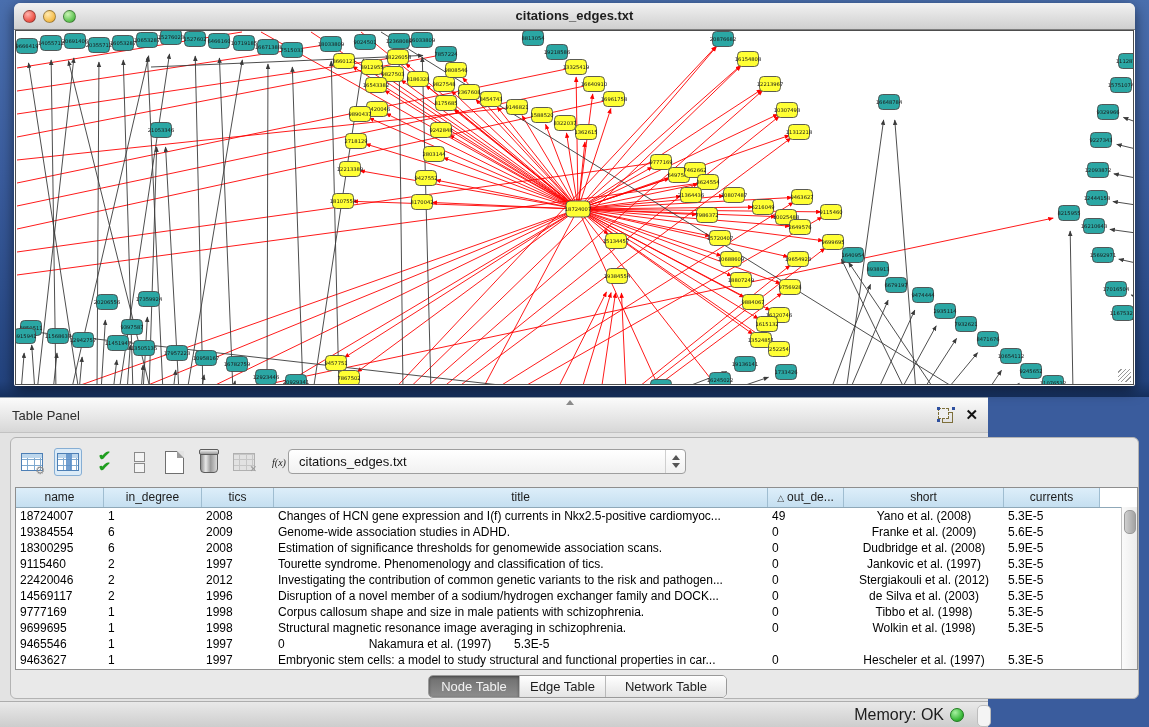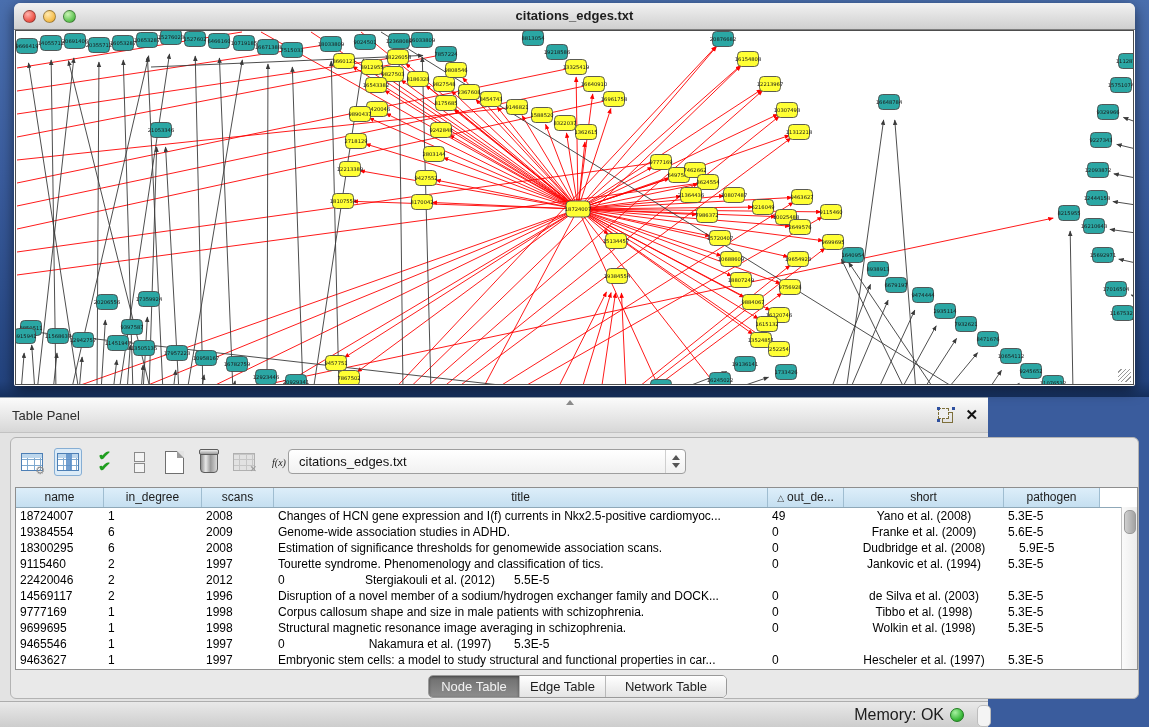--- a/index.html
+++ b/index.html
@@ -577,25 +577,25 @@
         <div class="stepper">
             <div class="up"></div>
             <div class="dn"></div>
           </div>
       </div>
 
       <div class="tbl">
         <div class="tbl-head" id="tbl-head">
             <div class="th" style="width: 88px;">name</div>
             <div class="th" style="width: 98px;">in_degree</div>
-            <div class="th" style="width: 72px;">scans</div>
+            <div class="th" style="width: 72px;">tics</div>
             <div class="th" style="width: 494px;">title</div>
             <div class="th" style="width: 76px;"><span class="tri">△</span>out_de...</div>
             <div class="th" style="width: 160px;">short</div>
-            <div class="th" style="width: 96px;">pathogen</div>
+            <div class="th" style="width: 96px;">currents</div>
           </div>
         <div id="tbl-rows">
             <div class="tr">
               <div class="td" style="width: 88px;">18724007</div>
               <div class="td" style="width: 98px;">1</div>
               <div class="td" style="width: 72px;">2008</div>
               <div class="td" style="width: 494px;">Changes of HCN gene expression and I(f) currents in Nkx2.5-positive cardiomyoc...</div>
               <div class="td" style="width: 76px;">49</div>
               <div class="td" style="width: 160px; text-align: center;">Yano et al. (2008)</div>
               <div class="td" style="width: 96px;">5.3E-5</div>
@@ -609,35 +609,36 @@
               <div class="td" style="width: 160px; text-align: center;">Franke et al. (2009)</div>
               <div class="td" style="width: 96px;">5.6E-5</div>
             </div>
             <div class="tr">
               <div class="td" style="width: 88px;">18300295</div>
               <div class="td" style="width: 98px;">6</div>
               <div class="td" style="width: 72px;">2008</div>
               <div class="td" style="width: 494px;">Estimation of significance thresholds for genomewide association scans.</div>
               <div class="td" style="width: 76px;">0</div>
               <div class="td" style="width: 160px; text-align: center;">Dudbridge et al. (2008)</div>
-              <div class="td" style="width: 96px; margin-left: 11px;">5.9E-5</div>
+              <div class="td" style="width: 96px;">5.9E-5</div>
             </div>
             <div class="tr">
               <div class="td" style="width: 88px;">9115460</div>
               <div class="td" style="width: 98px;">2</div>
               <div class="td" style="width: 72px;">1997</div>
               <div class="td" style="width: 494px;">Tourette syndrome. Phenomenology and classification of tics.</div>
               <div class="td" style="width: 76px;">0</div>
-              <div class="td" style="width: 160px; text-align: center;">Jankovic et al. (1994)</div>
+              <div class="td" style="width: 160px; text-align: center;">Jankovic et al. (1997)</div>
               <div class="td" style="width: 96px;">5.3E-5</div>
             </div>
             <div class="tr">
               <div class="td" style="width: 88px;">22420046</div>
               <div class="td" style="width: 98px;">2</div>
               <div class="td" style="width: 72px;">2012</div>
+              <div class="td" style="width: 494px;">Investigating the contribution of common genetic variants to the risk and pathogen...</div>
               <div class="td" style="width: 76px;">0</div>
               <div class="td" style="width: 160px; text-align: center;">Stergiakouli et al. (2012)</div>
               <div class="td" style="width: 96px;">5.5E-5</div>
             </div>
             <div class="tr">
               <div class="td" style="width: 88px;">14569117</div>
               <div class="td" style="width: 98px;">2</div>
               <div class="td" style="width: 72px;">1996</div>
               <div class="td" style="width: 494px;">Disruption of a novel member of a sodium/hydrogen exchanger family and DOCK...</div>
               <div class="td" style="width: 76px;">0</div>

